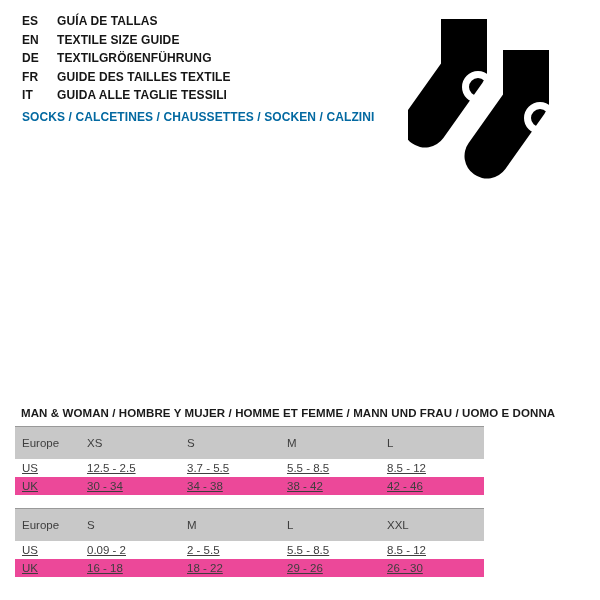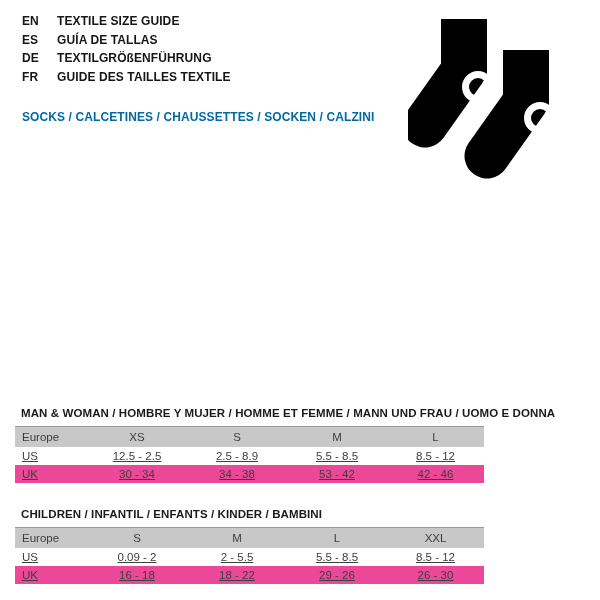--- a/index.html
+++ b/index.html
@@ -20,48 +20,52 @@
   
   .size-section{position:absolute;left:15px;width:469px;}
   .s1{top:407px;}
   .s2{top:508px;}
   .section-title{font-weight:700;font-size:11.5px;color:#1a1a1a;margin:0 0 7px 6px;letter-spacing:.1px;white-space:nowrap;}
   table.size-table{width:469px;border-collapse:collapse;table-layout:fixed;font-size:11.5px;color:#3e3e3e;}
   col.c0{width:72px;}
   col.c1,col.c2,col.c3{width:100px;}
   col.c4{width:97px;}
   thead tr{background:#c8c8c8;border-top:1px solid #999999;}
-  th{font-weight:400;height:20px;padding:0;}
+  th{font-weight:400;height:32px;padding:0;}
   tbody tr{height:18px;background:#ffffff;}
   tbody tr.alt{background:#ec4899;}
   td{padding:0;text-decoration:underline;}
   th:first-child,td:first-child{text-align:left;padding-left:7px;}
-  th:not(:first-child),td:not(:first-child){text-align:center;}
+  th:not(:first-child),td:not(:first-child){text-align:left;}
 </style>
 </head>
 <body>
 
 <div class="page">
 
   <div class="lang-list">
     <div class="lang-row">
+      <span class="lang-code">ES</span>
+      <span class="lang-label">GUÍA DE TALLAS</span>
+    </div>
+    <div class="lang-row">
       <span class="lang-code">EN</span>
       <span class="lang-label">TEXTILE SIZE GUIDE</span>
-    </div>
-    <div class="lang-row">
-      <span class="lang-code">ES</span>
-      <span class="lang-label">GUÍA DE TALLAS</span>
     </div>
     <div class="lang-row">
       <span class="lang-code">DE</span>
       <span class="lang-label">TEXTILGRÖßENFÜHRUNG</span>
     </div>
     <div class="lang-row">
       <span class="lang-code">FR</span>
       <span class="lang-label">GUIDE DES TAILLES TEXTILE</span>
+    </div>
+    <div class="lang-row">
+      <span class="lang-code">IT</span>
+      <span class="lang-label">GUIDA ALLE TAGLIE TESSILI</span>
     </div>
   </div>
 
   <div class="category-line">SOCKS / CALCETINES / CHAUSSETTES / SOCKEN / CALZINI</div>
 
   <div class="socks-icon">
     <svg width="152" height="172" viewBox="0 0 152 172" xmlns="http://www.w3.org/2000/svg">
 
       <g>
         <rect x="33" y="9" width="46" height="58" fill="#000000"></rect>
@@ -95,37 +99,36 @@
           <th>XS</th>
           <th>S</th>
           <th>M</th>
           <th>L</th>
         </tr>
       </thead>
       <tbody>
         <tr>
           <td>US</td>
           <td>12.5 - 2.5</td>
-          <td>2.5 - 8.9</td>
+          <td>3.7 - 5.5</td>
           <td>5.5 - 8.5</td>
           <td>8.5 - 12</td>
         </tr>
         <tr class="alt">
           <td>UK</td>
           <td>30 - 34</td>
           <td>34 - 38</td>
-          <td>53 - 42</td>
+          <td>38 - 42</td>
           <td>42 - 46</td>
         </tr>
       </tbody>
     </table>
   </section>
 
   <section class="size-section s2">
-    <div class="section-title">CHILDREN / INFANTIL / ENFANTS / KINDER / BAMBINI</div>
     <table class="size-table">
       <colgroup>
           <col class="c0">
           <col class="c1">
           <col class="c2">
           <col class="c3">
           <col class="c4">
         </colgroup>
       <thead>
         <tr>

